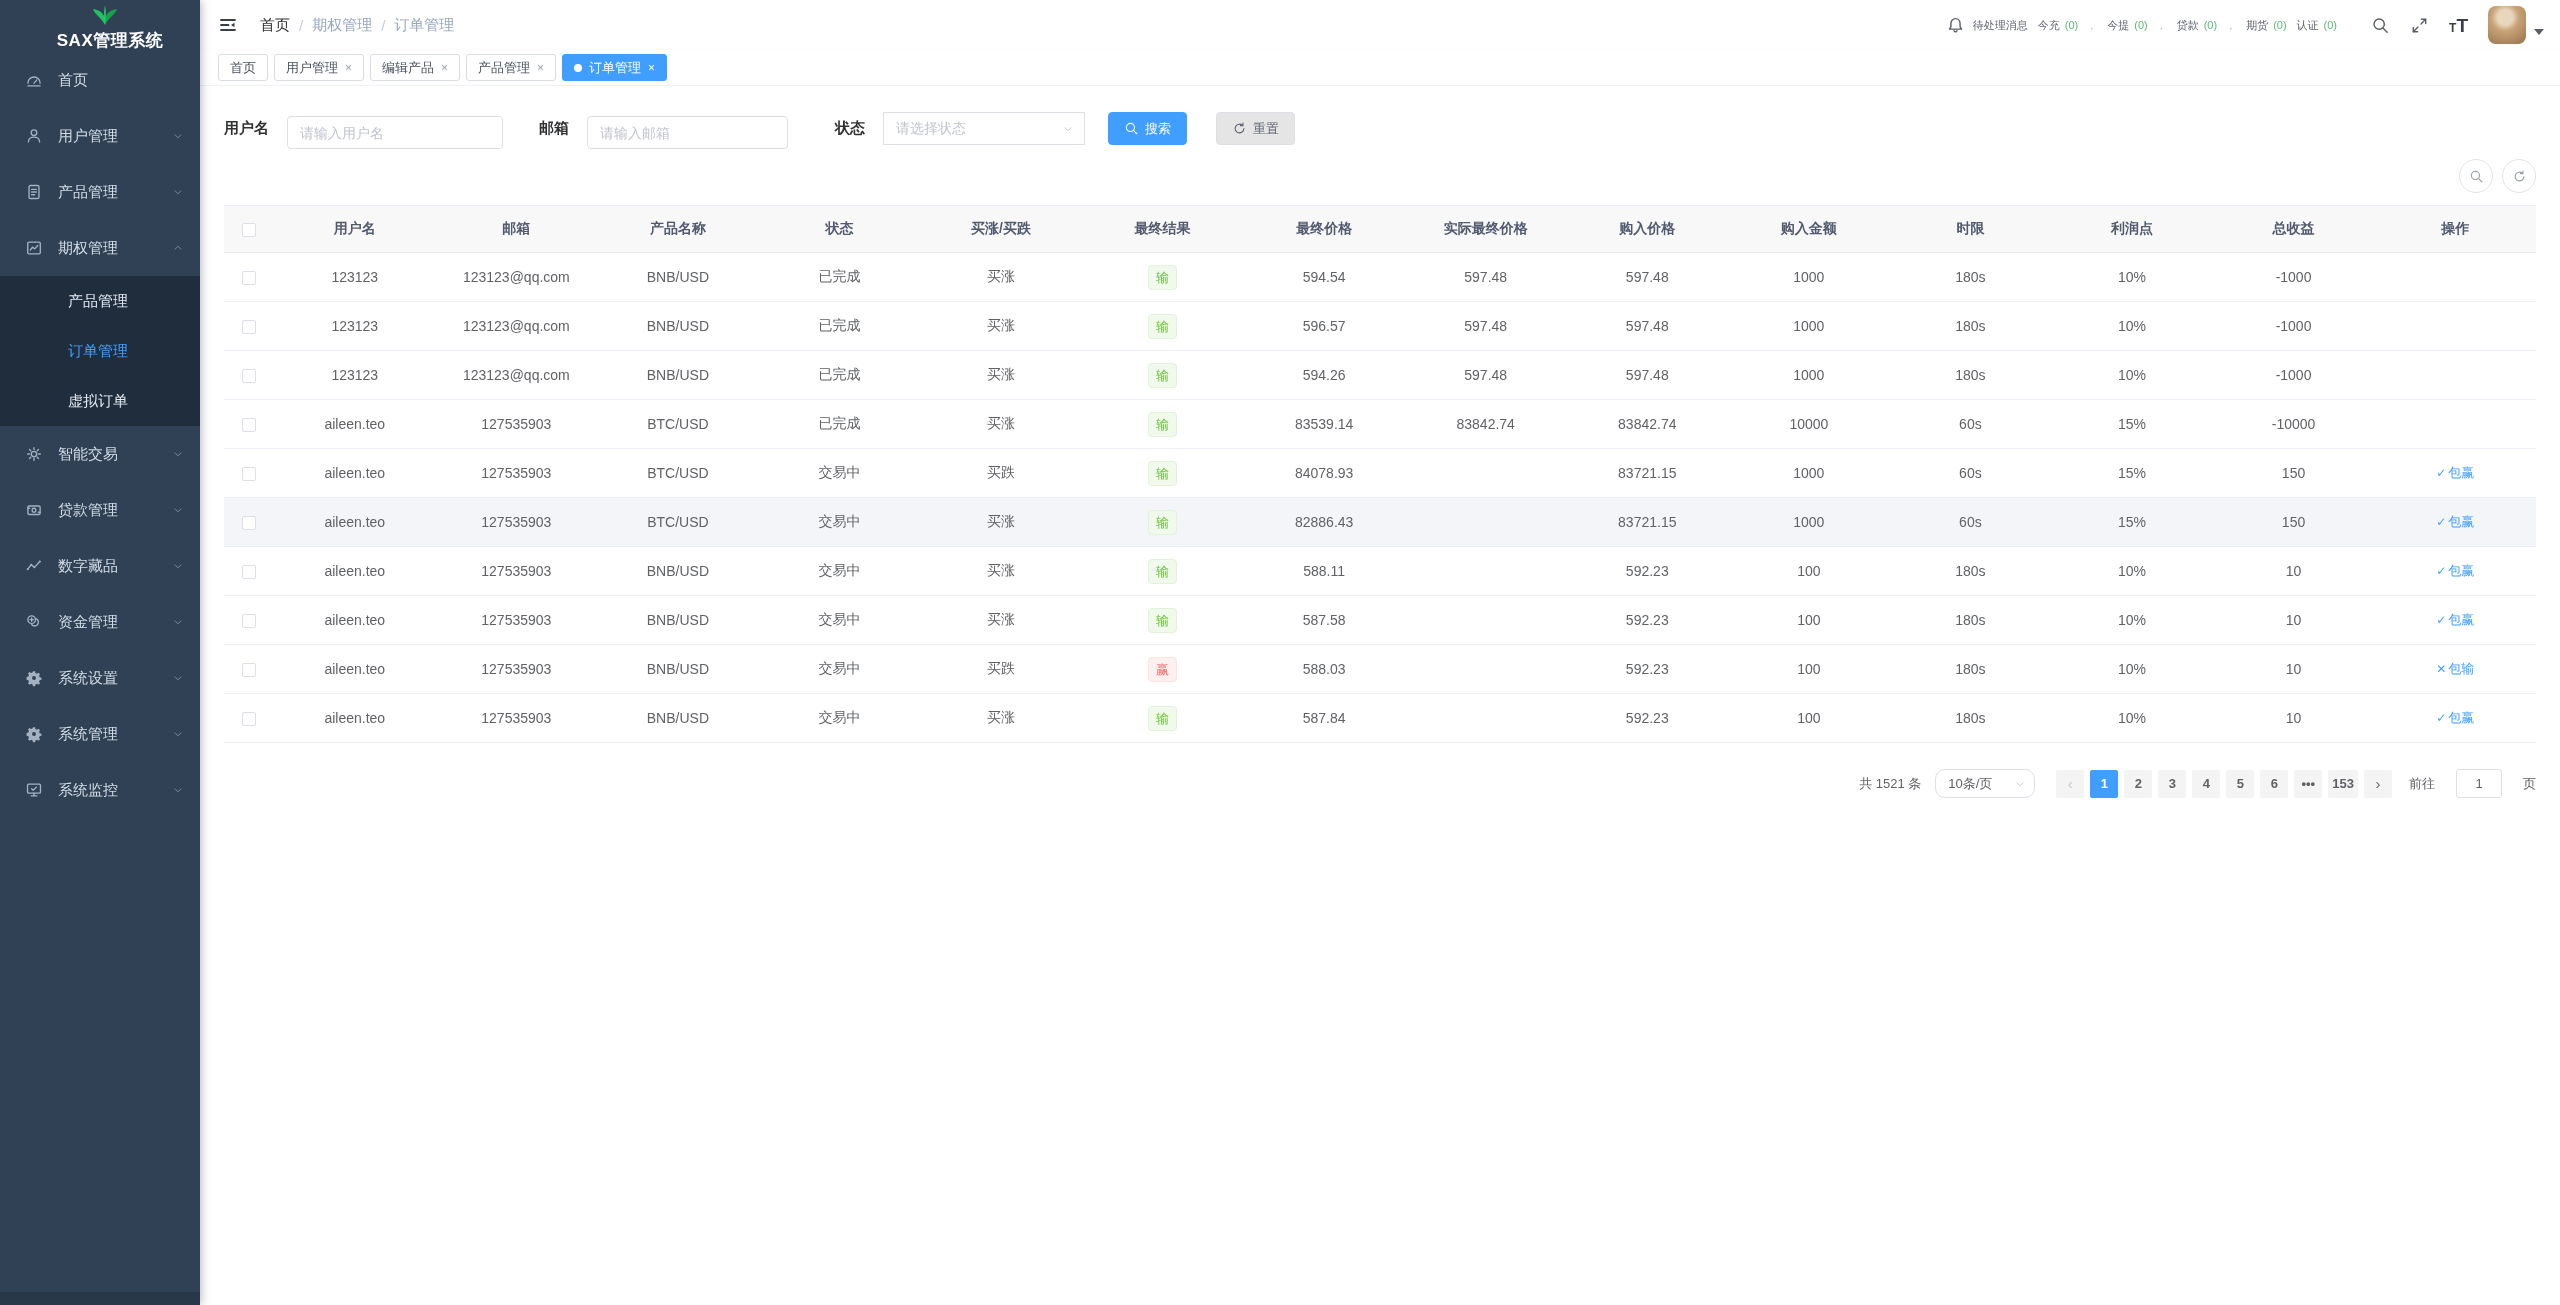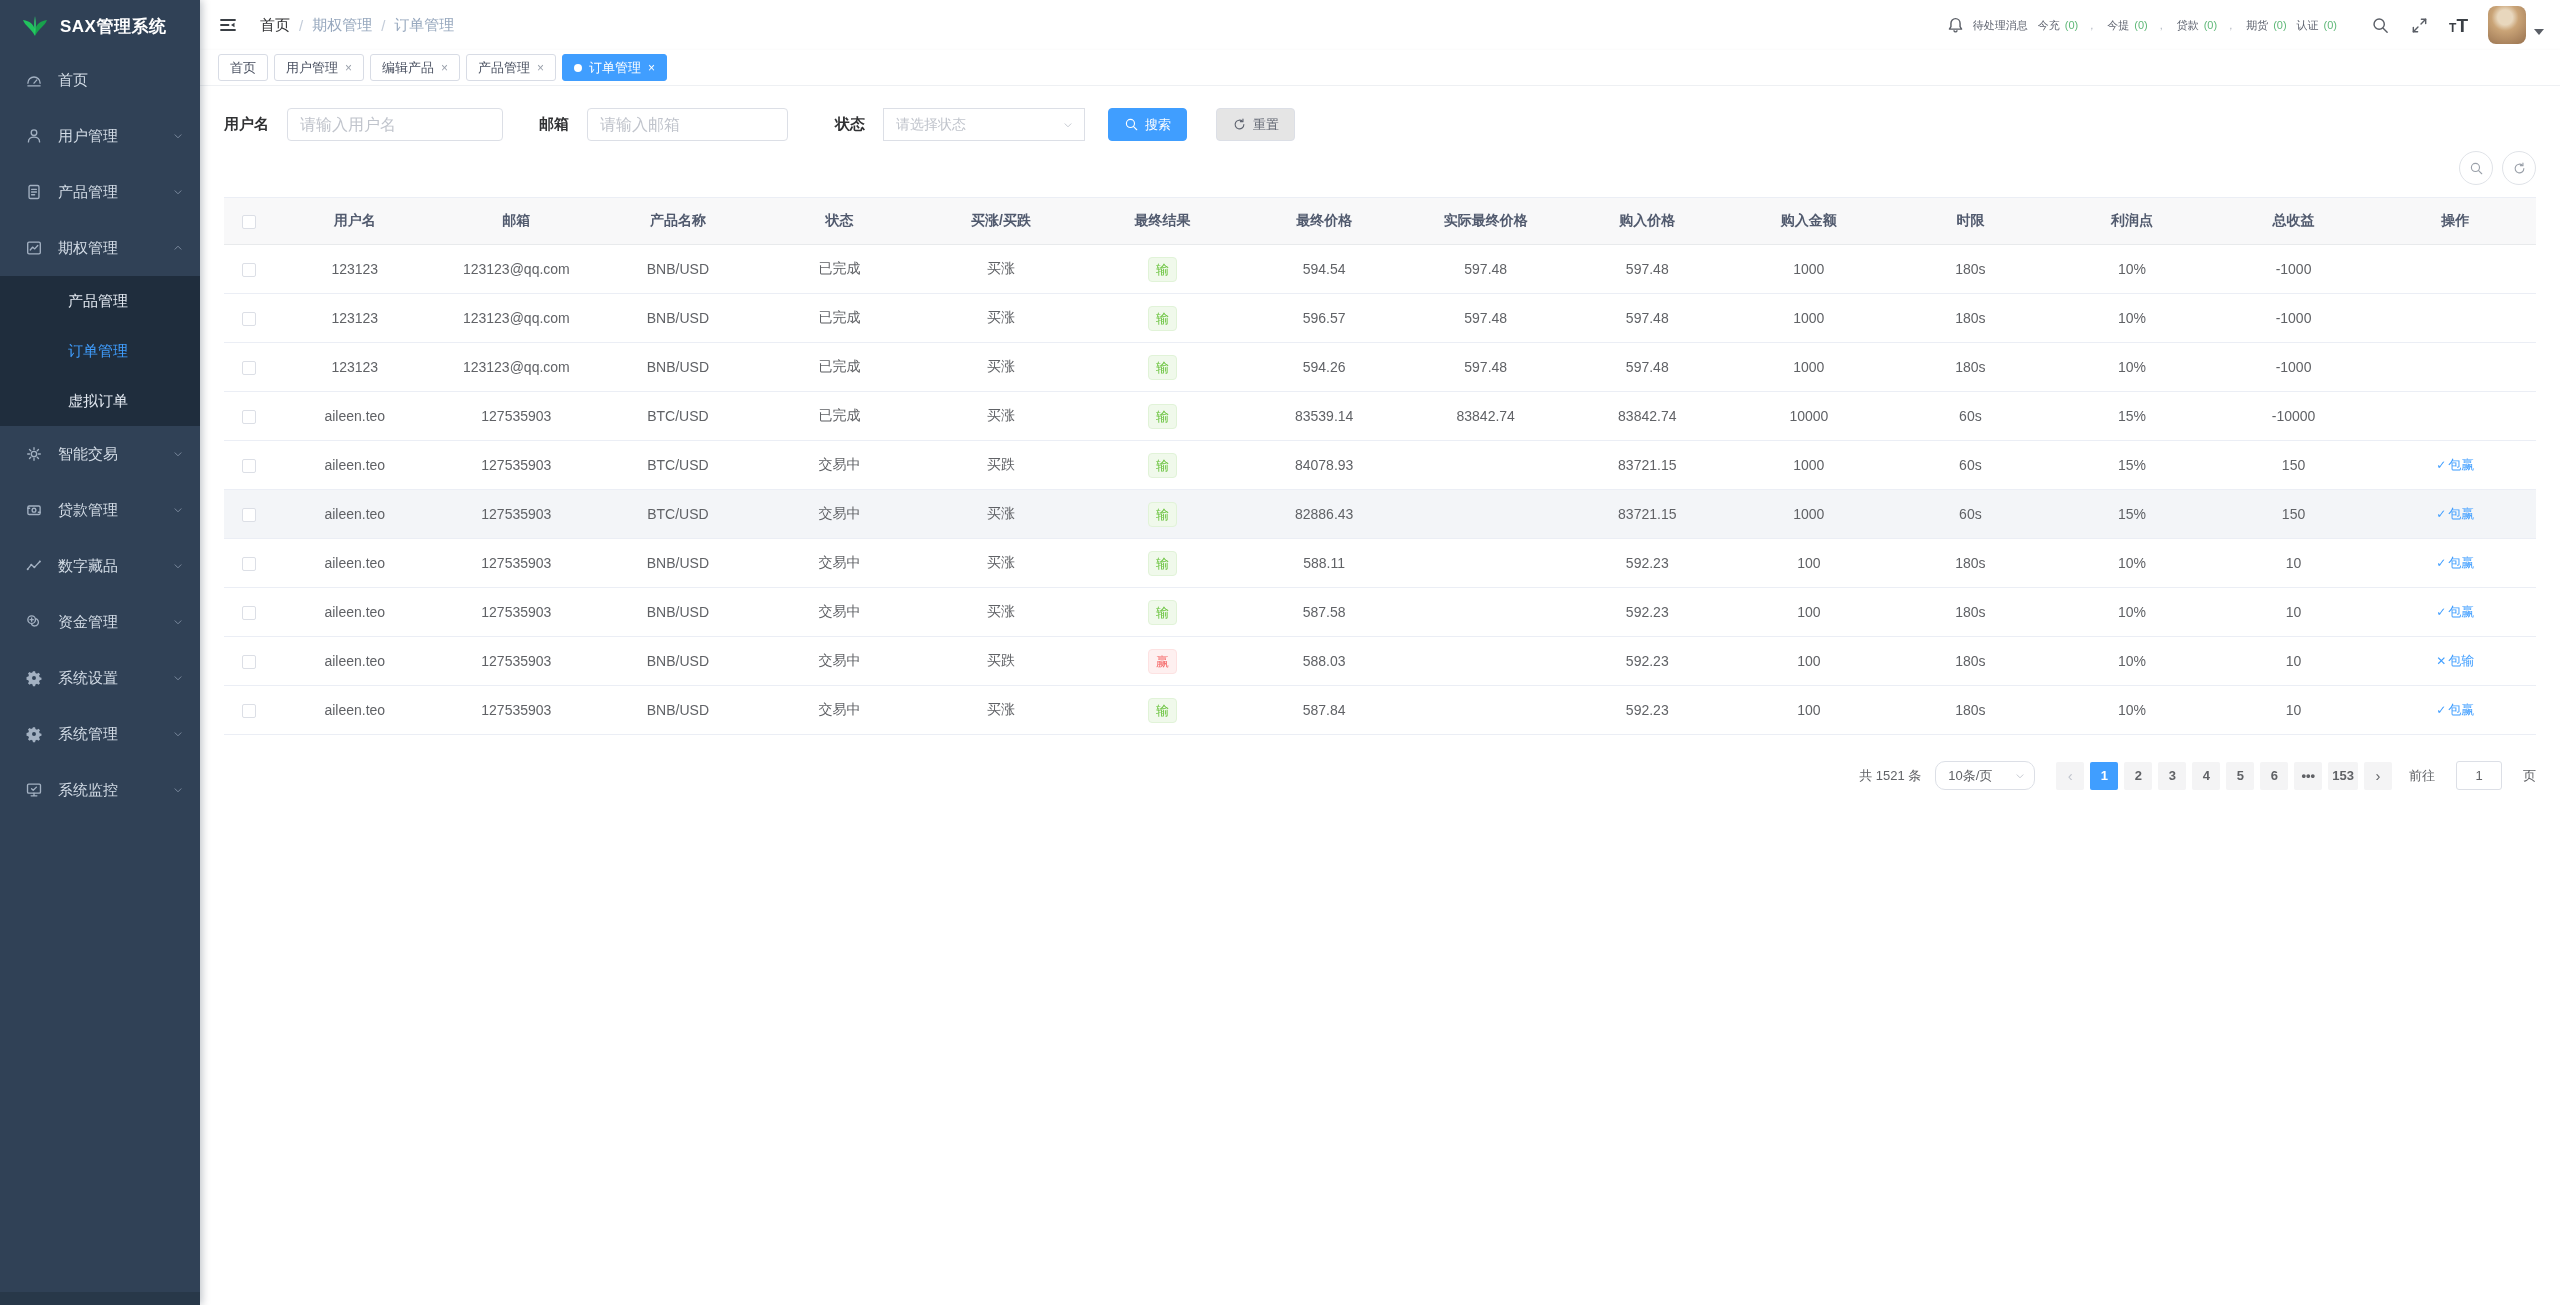--- a/index.html
+++ b/index.html
@@ -3,21 +3,21 @@
 <meta charset="utf-8">
 <style>
   * { margin:0; padding:0; box-sizing:border-box; }
   html,body { width:2560px; height:1305px; overflow:hidden; }
   body { font-family:"Liberation Sans","DejaVu Sans",sans-serif; background:#fff; }
   .app { display:flex; width:2560px; height:1305px; }
 
   
   .sidebar { position:relative; width:200px; height:100%; background:#304156; flex:0 0 200px;
              box-shadow:2px 0 8px rgba(0,21,41,.25); z-index:5; }
-  .logo { height:52px; display:flex; align-items:center; padding-left:20px; cursor:pointer; }
+  .logo { height:52px; display:flex; align-items:center; padding-left:20px; cursor:pointer;flex-direction:column; }
   .logo-ic { width:30px; height:30px; display:inline-flex; align-items:center; justify-content:center; margin-right:10px; }
   .logo-text { color:#fff; font-size:17px; font-weight:bold; letter-spacing:.5px; }
   .nav-item { height:56px; display:flex; align-items:center; padding:0 16px 0 24px; color:#d3dce6; font-size:15px; cursor:pointer; }
   .nav-item .nico { width:20px; height:20px; margin-right:14px; color:#a3b1c2; display:inline-flex; align-items:center; justify-content:center; }
   .nav-item .nlabel { flex:1; }
   .nav-item .chev { color:#8291a5; display:inline-flex; }
   .submenu { background:#1f2d3d; }
   .sub-item { height:50px; display:flex; align-items:center; padding-left:68px; color:#e3e9f1; font-size:15px; cursor:pointer; }
   .sub-item.active { color:#409EFF; }
   .side-foot { position:absolute; bottom:0; left:0; width:100%; height:13px; background:#283849; }
@@ -51,21 +51,21 @@
   .tab .tclose { font-size:12px; color:#9aa0ab; line-height:1; }
   .tab.active { background:#409EFF; border-color:#409EFF; color:#fff; }
   .tab.active .tclose { color:#fff; }
   .tab .tdot { width:8px; height:8px; border-radius:50%; background:#fff; }
 
   .content { flex:1; background:#fff; padding:22px 24px 0 24px; }
 
   
   .filters { display:flex; align-items:center; }
   .flabel { font-size:15px; font-weight:bold; color:#303133; margin-right:18px; }
-  .fin { height:33px; border:1px solid #dcdfe6; border-radius:4px; padding:0 12px; font-size:16px; color:#606266; outline:none; }
+  .fin { height:33px; border:1px solid #dcdfe6; border-radius:4px; padding:0 12px; font-size:14px; color:#606266; outline:none;margin-top:8px; }
   .fin::placeholder { color:#c0c4cc; }
   .w1 { width:216px; } .w2 { width:201px; }
   .ml2 { margin-left:36px; } .ml3 { margin-left:47px; }
   .fselect { width:202px; height:33px; border:1px solid #dcdfe6; border-radius:0; display:flex; align-items:center;
              padding:0 10px 0 12px; cursor:pointer; }
   .sel-ph { flex:1; font-size:14px; color:#c0c4cc; }
   .fselect .chev { color:#c0c4cc; display:inline-flex; }
   .btn { height:33px; border-radius:4px; font-size:13px; display:inline-flex; align-items:center; gap:6px;
          padding:0 15px; cursor:pointer; border:1px solid transparent; }
   .btn .bico { display:inline-flex; }

